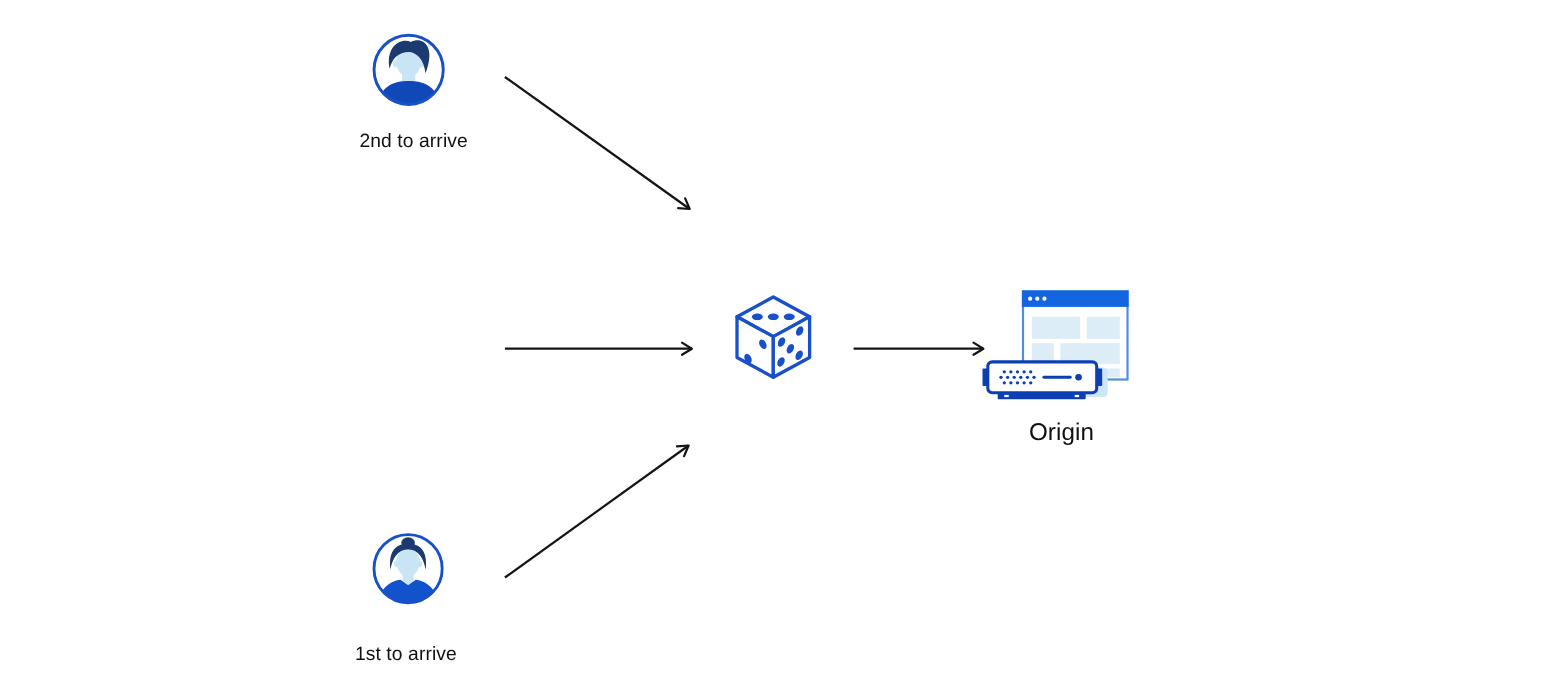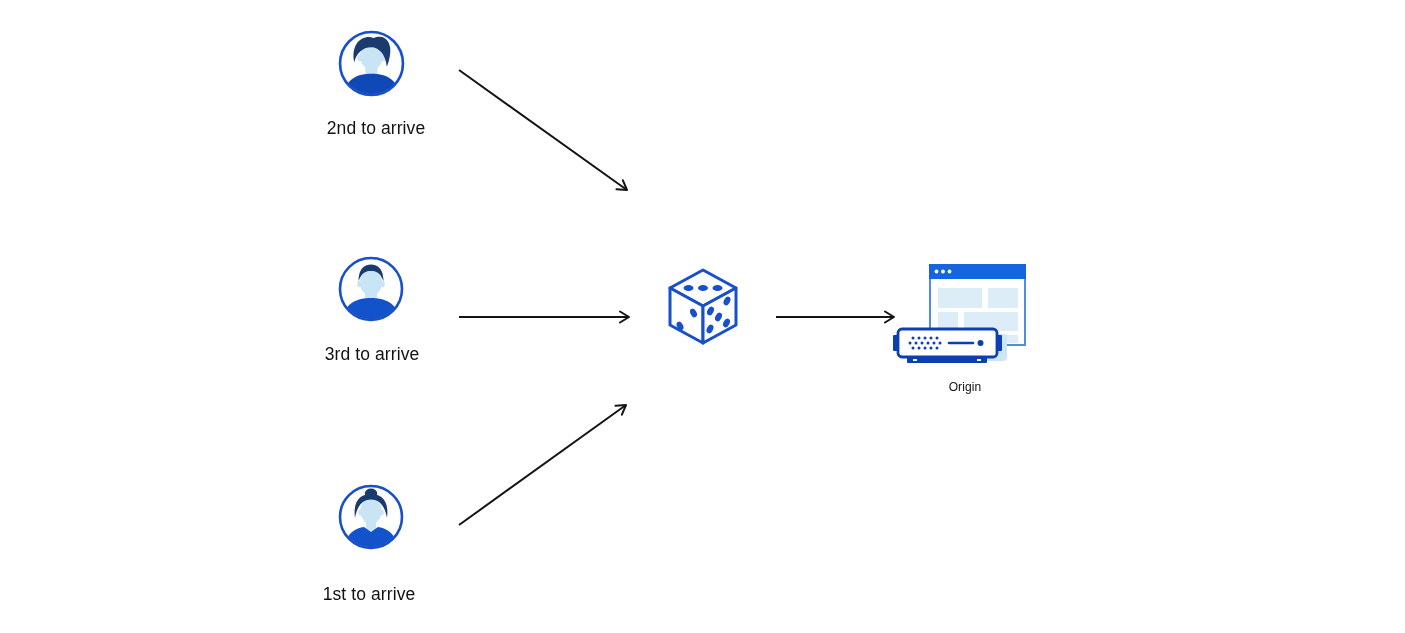--- a/index.html
+++ b/index.html
@@ -10,21 +10,21 @@
   }
   html,body{margin:0;padding:0;}
   body{font-family:"Liberation Sans", sans-serif; background:var(--background);}
   .canvas{position:relative;width:1182px;height:633px;background:var(--background);overflow:hidden;}
   .abs{position:absolute;}
   .node-label{
     position:absolute; transform:translateX(-50%);
     font-size:17.5px; color:var(--text); white-space:nowrap;
     letter-spacing:0.1px;
   }
-  .origin-label{font-size:12px;}
+  .origin-label{font-size:22px;}
   .f-blue{fill:var(--blue);}
   .f-navy{fill:var(--navy);}
   .f-face{fill:var(--face);}
   .f-shirt{fill:var(--shirt);}
   .f-shirt-dark{fill:var(--shirt-dark);}
   .f-light{fill:var(--lightblue);}
   .f-title{fill:var(--titlebar);}
   .f-deep{fill:var(--deepblue);}
   .f-shadow{fill:var(--shadow);}
   .arrow-line{stroke:var(--arrow);stroke-width:2;}
@@ -60,40 +60,20 @@
         <ellipse class="f-face" cx="21.5" cy="27.5" rx="2.6" ry="3.2"></ellipse>
         <ellipse class="f-face" cx="44.5" cy="27.5" rx="2.6" ry="3.2"></ellipse>
         <ellipse class="f-face" cx="33" cy="25.5" rx="11.3" ry="13.5"></ellipse>
         <path class="f-navy" d="M16,32 C12,12 26,4 35,8 C46,3 54,12 51,26 C50,31 49,34 48,36 C47,24 40,17 33,17 C24,17 18,23 16,32 Z"></path>
       </g>
       <circle cx="33" cy="33" r="31" fill="none" stroke="var(--blue)" stroke-width="2.6"></circle>
     </svg>
     <div class="node-label" style="left:38px;top:88px;">2nd to arrive</div>
   </div>
 
-  <div class="abs" style="left:338px;top:256px;">
-    <svg width="66" height="66" viewBox="0 0 66 66">
-      <defs>
-          <clipPath id="c2">
-            <circle cx="33" cy="33" r="30.2"></circle>
-          </clipPath>
-        </defs>
-      <circle cx="33" cy="33" r="30.2" fill="#fff"></circle>
-      <g clip-path="url(#c2)">
-        <path class="f-face" d="M27,32 L27,47 L39,47 L39,32 Z"></path>
-        <path class="f-shirt" d="M3,66 C6,47 19,42 33,42 C47,42 60,47 63,66 Z"></path>
-        <ellipse class="f-face" cx="21.8" cy="28" rx="2.6" ry="3.2"></ellipse>
-        <ellipse class="f-face" cx="44.2" cy="28" rx="2.6" ry="3.2"></ellipse>
-        <ellipse class="f-face" cx="33" cy="26.5" rx="11" ry="13.2"></ellipse>
-        <path class="f-navy" d="M20.5,24 C21,12 27,8.5 33,8.5 C39,8.5 45,12 45.5,24 L45.5,25 C42,16.5 38,15 33,15 C28,15 24,16.5 20.5,25 Z"></path>
-      </g>
-      <circle cx="33" cy="33" r="31" fill="none" stroke="var(--blue)" stroke-width="2.6"></circle>
-    </svg>
-    <div class="node-label" style="left:34px;top:88px;">3rd to arrive</div>
-  </div>
 
   <div class="abs" style="left:338px;top:484px;">
     <svg width="66" height="66" viewBox="0 0 66 66">
       <defs>
           <clipPath id="c3">
             <circle cx="33" cy="33" r="30.2"></circle>
           </clipPath>
         </defs>
       <circle cx="33" cy="33" r="30.2" fill="#fff"></circle>
       <g clip-path="url(#c3)">

